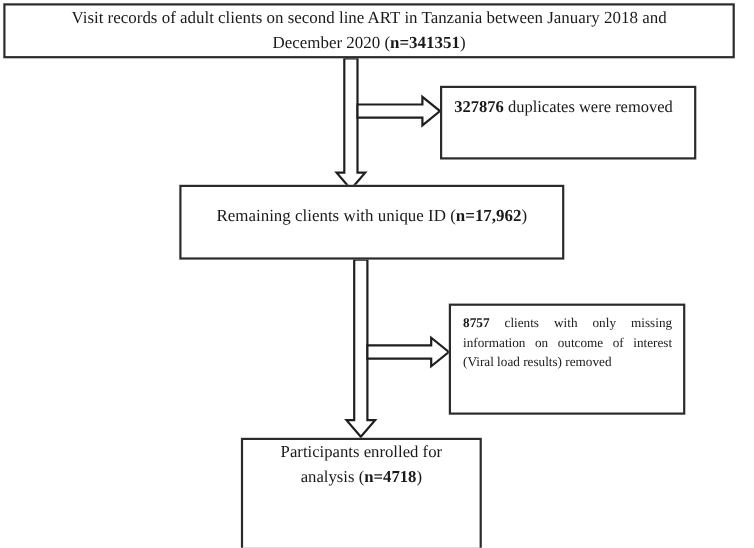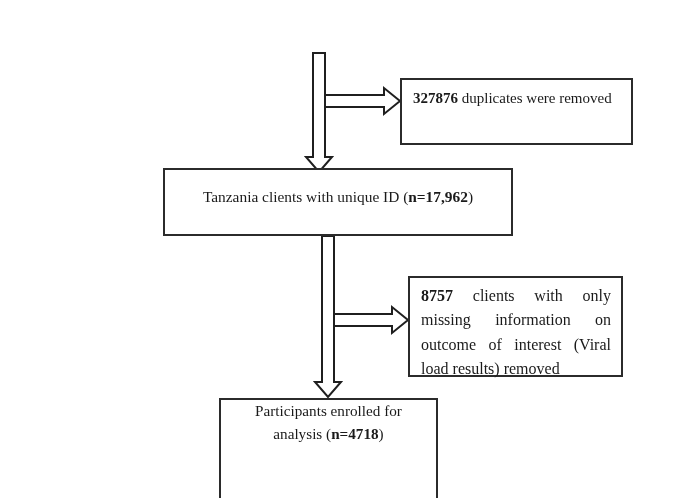--- a/index.html
+++ b/index.html
@@ -88,21 +88,21 @@
     left: 408px;
     top: 276px;
     width: 215px;
     height: 101px;
     align-items: flex-start;
   }
   #node-missing .node-text {
     text-align: justify;
     text-align-last: left;
     padding: 6px 10px 0 11px;
-    font-size: 16px;
+    font-size: 12px;
     line-height: 1.52;
   }
 
   #node-enrolled {
     left: 219px;
     top: 398px;
     width: 219px;
     height: 102px;
     align-items: flex-start;
   }
@@ -136,27 +136,31 @@
 
     <polygon class="blockarrow" points="325,95 384,95 384,88 400,101 384,114 384,107 325,107"></polygon>
 
     <polygon class="blockarrow" points="322,236 334,236 334,382 341,382 328,397 315,382 322,382"></polygon>
 
     <polygon class="blockarrow" points="334,314 392,314 392,307 408,320 392,333 392,326 334,326"></polygon>
 
     <path class="tickline" d="M 301 170 L 301 186"></path>
   </svg>
 
+  <div class="node" id="node-source">
+    <span class="node-text"><span>Visit records of adult clients on second line ART in Tanzania between January 2018 and</span>
+<span>December 2020 (</span><span class="bold">n=341351</span><span>)</span></span>
+  </div>
 
   <div class="node" id="node-duplicates">
     <span class="node-text"><span class="bold">327876</span><span> duplicates were removed</span></span>
   </div>
 
   <div class="node" id="node-unique">
-    <span class="node-text"><span>Tanzania clients with unique ID (</span><span class="bold">n=17,962</span><span>)</span></span>
+    <span class="node-text"><span>Remaining clients with unique ID (</span><span class="bold">n=17,962</span><span>)</span></span>
   </div>
 
   <div class="node" id="node-missing">
     <span class="node-text"><span class="bold">8757</span><span> clients with only missing information on outcome of interest (Viral load results) removed</span></span>
   </div>
 
   <div class="node" id="node-enrolled">
     <span class="node-text"><span>Participants enrolled for</span>
 <span>analysis (</span><span class="bold">n=4718</span><span>)</span></span>
   </div>

